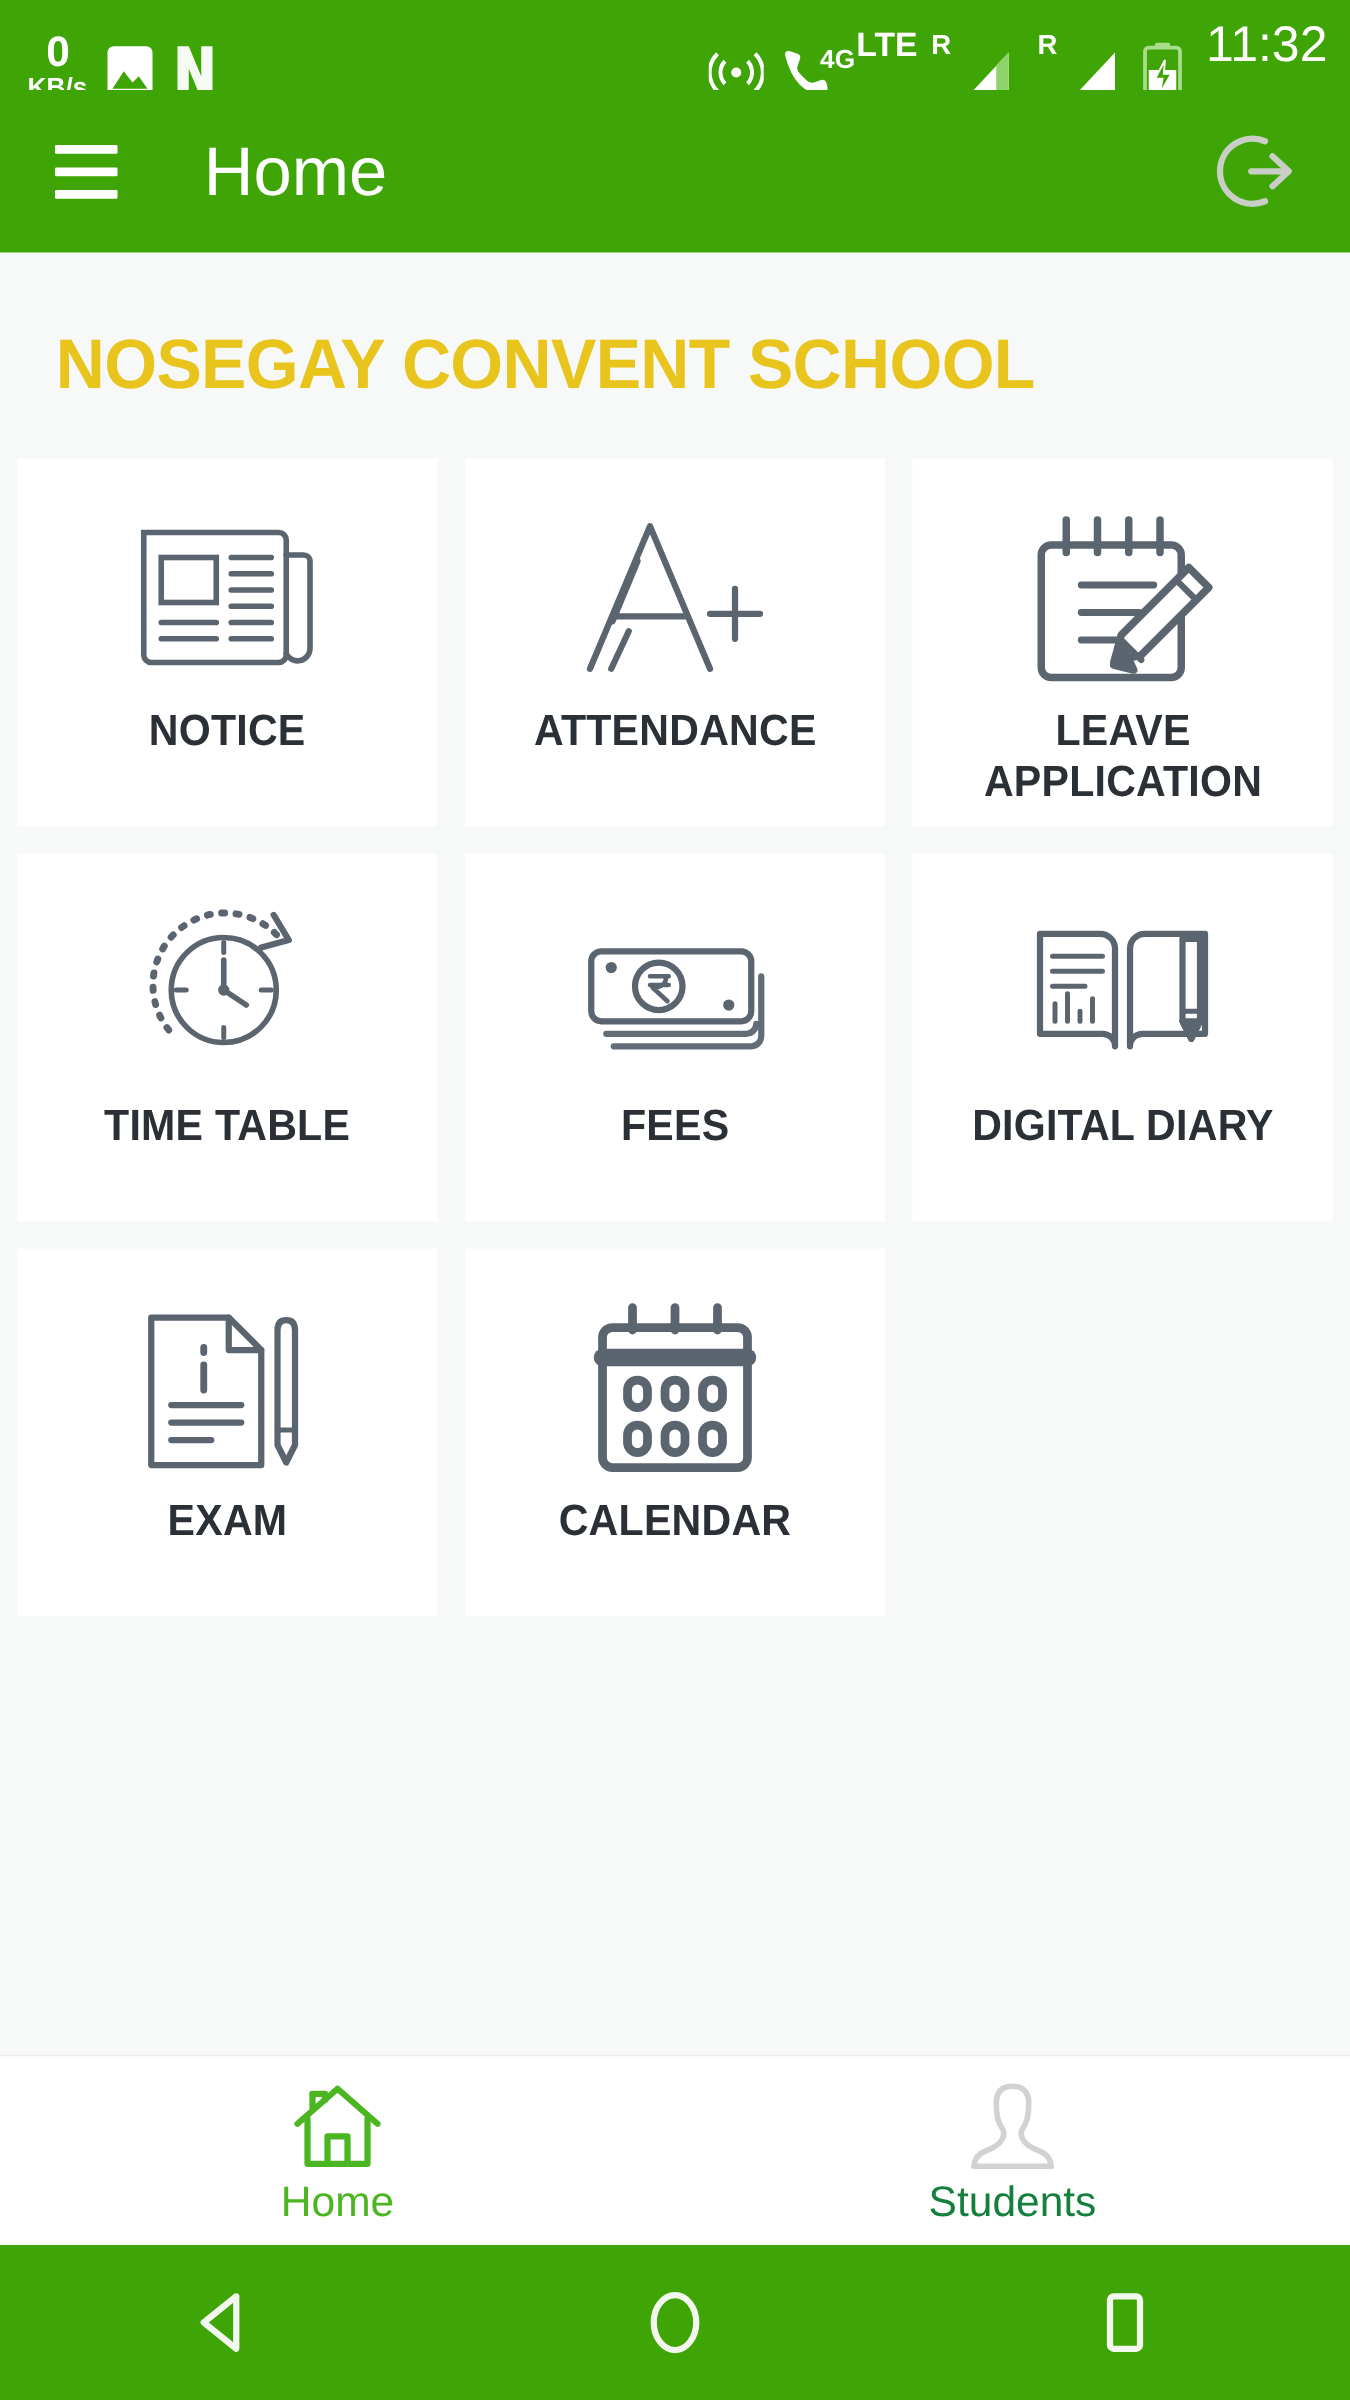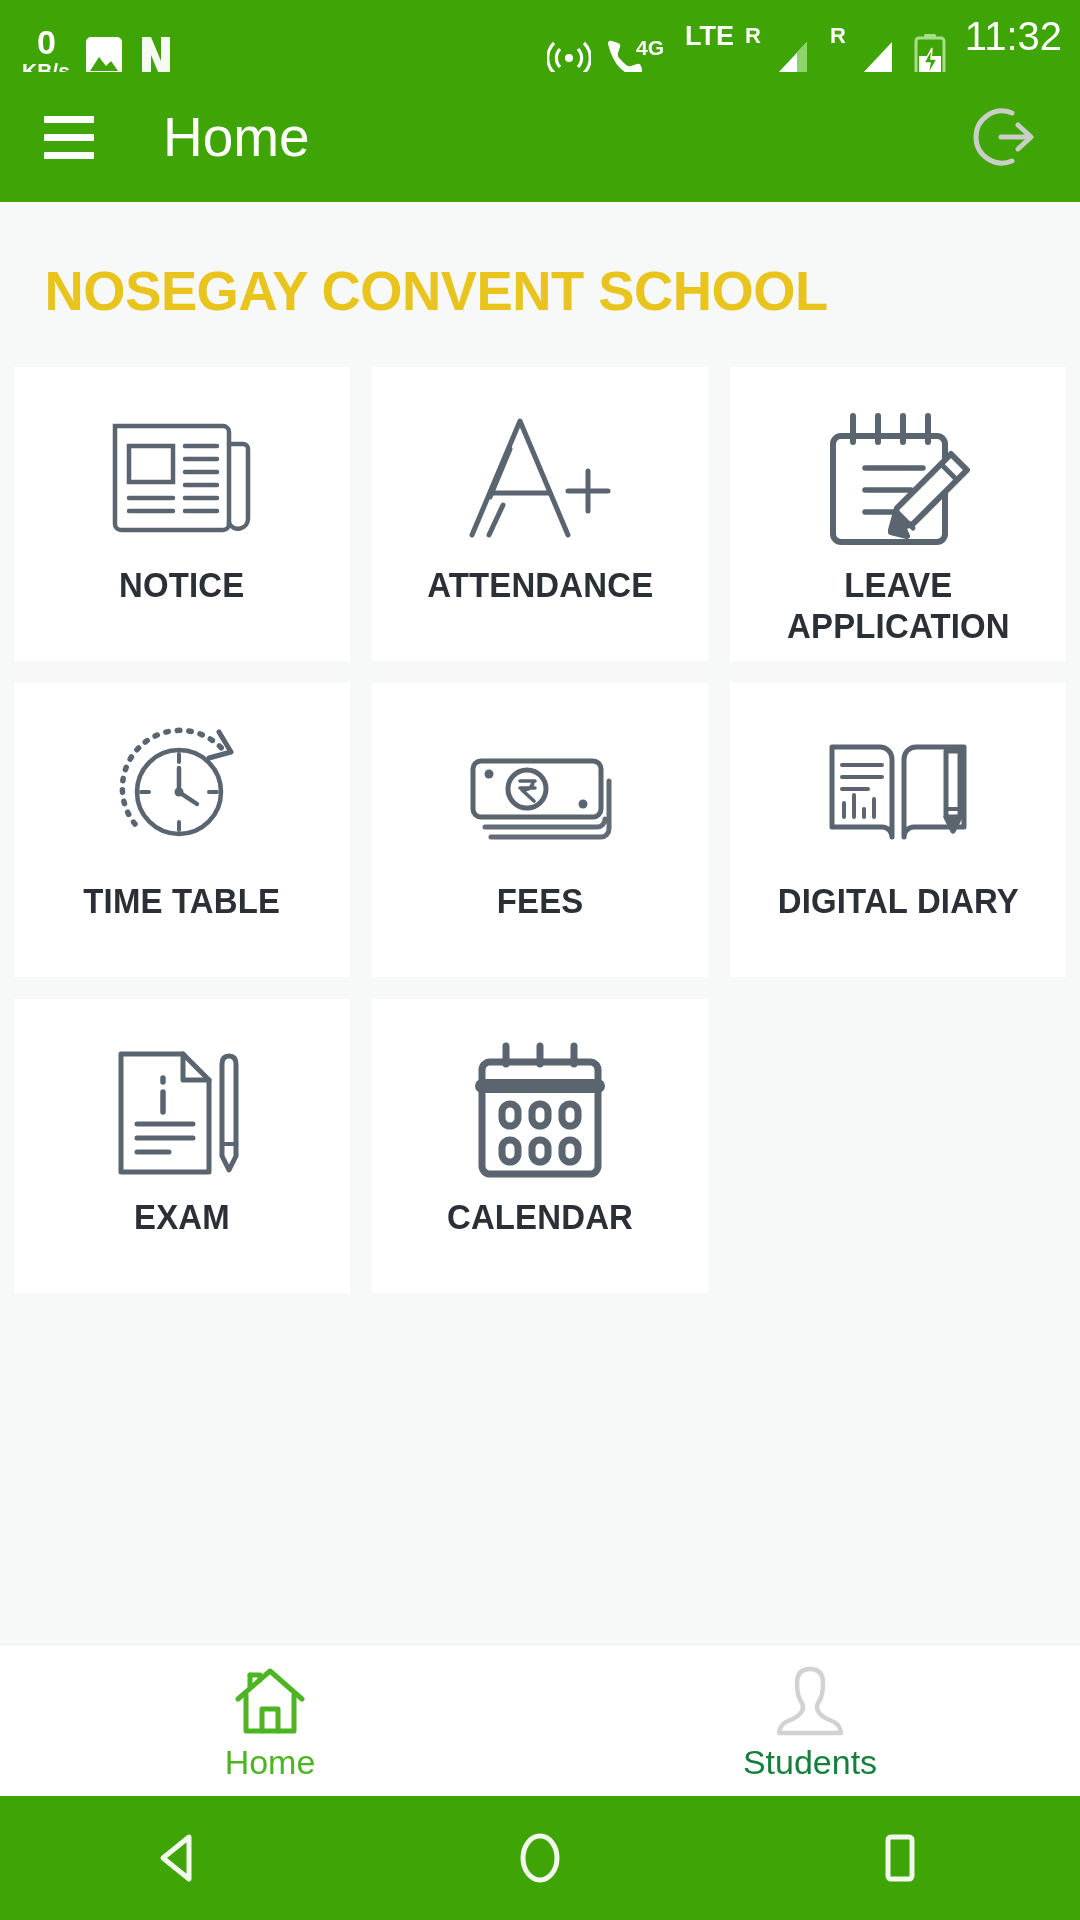--- a/index.html
+++ b/index.html
@@ -120,21 +120,21 @@
             <path d="M7 37 a21 21 0 0 1 0-30" stroke="#fff" stroke-width="3.2" fill="none"></path>
             <path d="M37 7 a21 21 0 0 1 0 30" stroke="#fff" stroke-width="3.2" fill="none"></path>
           </svg>
       </span>
       <span class="sb-icon" style="position:relative;">
         <svg width="40" height="44" viewBox="0 0 40 44">
             <path d="M6 8 q0-4 4-3 l6 2 q3 1 2 4 l-2 6 q-1 3 2 6 l5 5 q3 3 6 2 l6-2 q3-1 4 2 l2 6 q1 4-3 4 Q14 40 6 8 Z" fill="#fff"></path>
           </svg>
         <span class="sb-txt small" style="position:absolute;right:-22px;top:0;">4G</span>
       </span>
-      <span class="sb-txt" style="margin-left:32px;">LTE</span>
+      <span class="sb-txt" style="margin-left:12px;">LTE</span>
       <span class="r-lbl">R</span>
       <span class="sb-icon">
         <svg width="42" height="40" viewBox="0 0 42 40">
             <path d="M38 4 V36 H8 Z" fill="#ffffff"></path>
             <path d="M38 4 V36 H28 V14 Z" fill="#8fd46a"></path>
           </svg>
       </span>
       <span class="r-lbl" style="margin-left:8px;">R</span>
       <span class="sb-icon">
         <svg width="42" height="40" viewBox="0 0 42 40">

